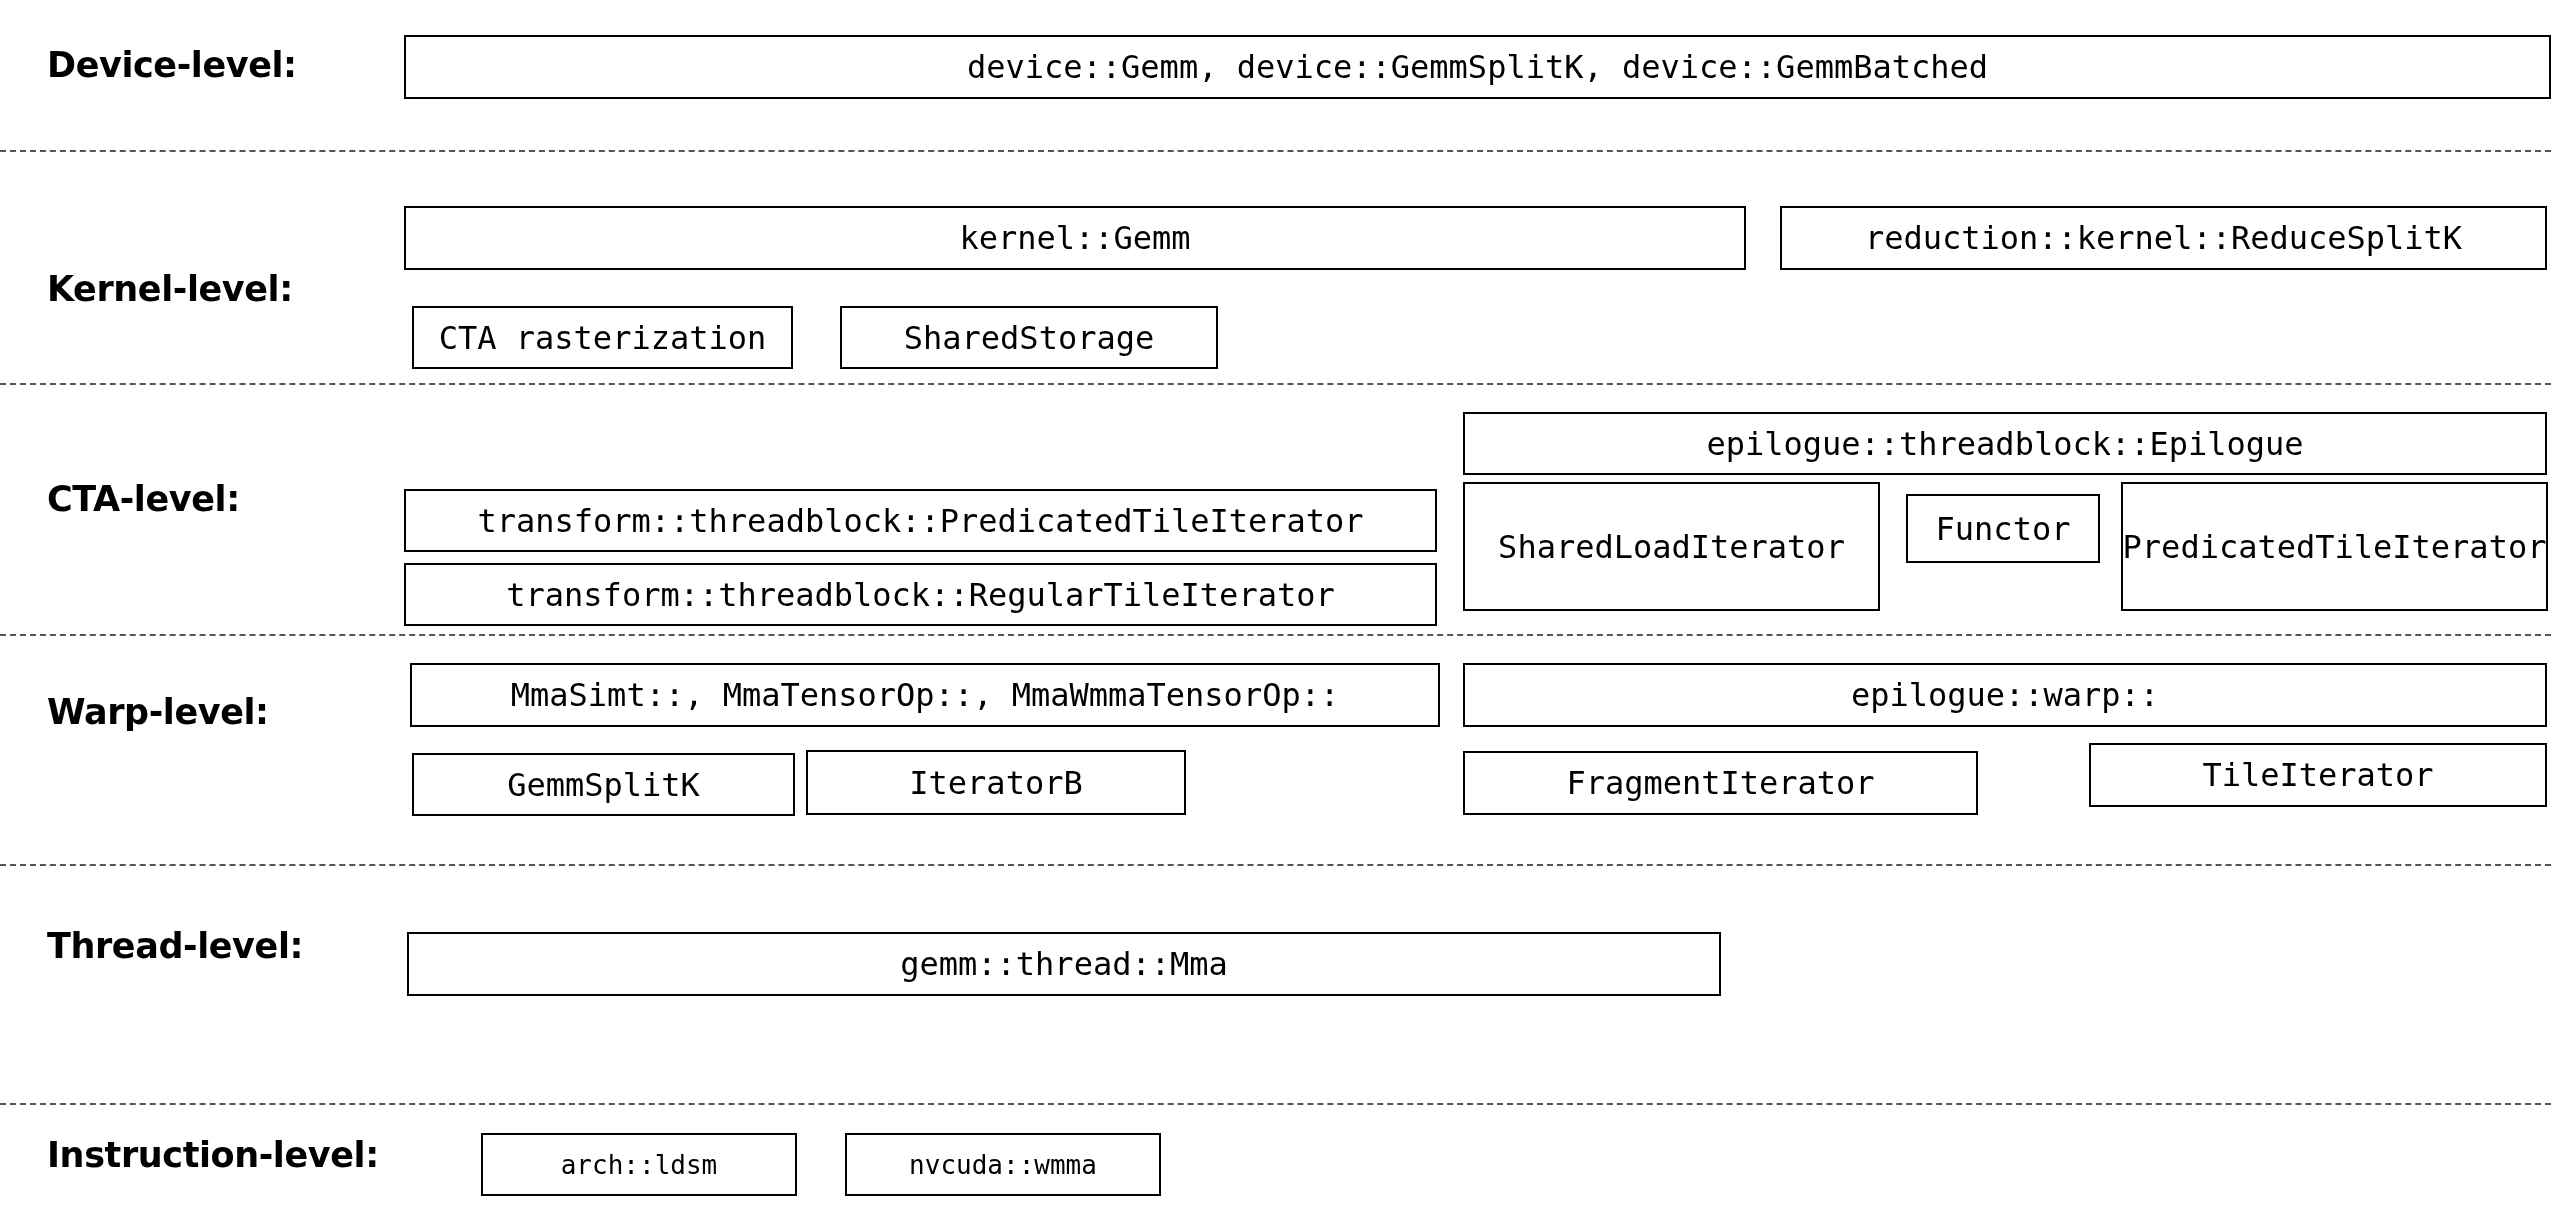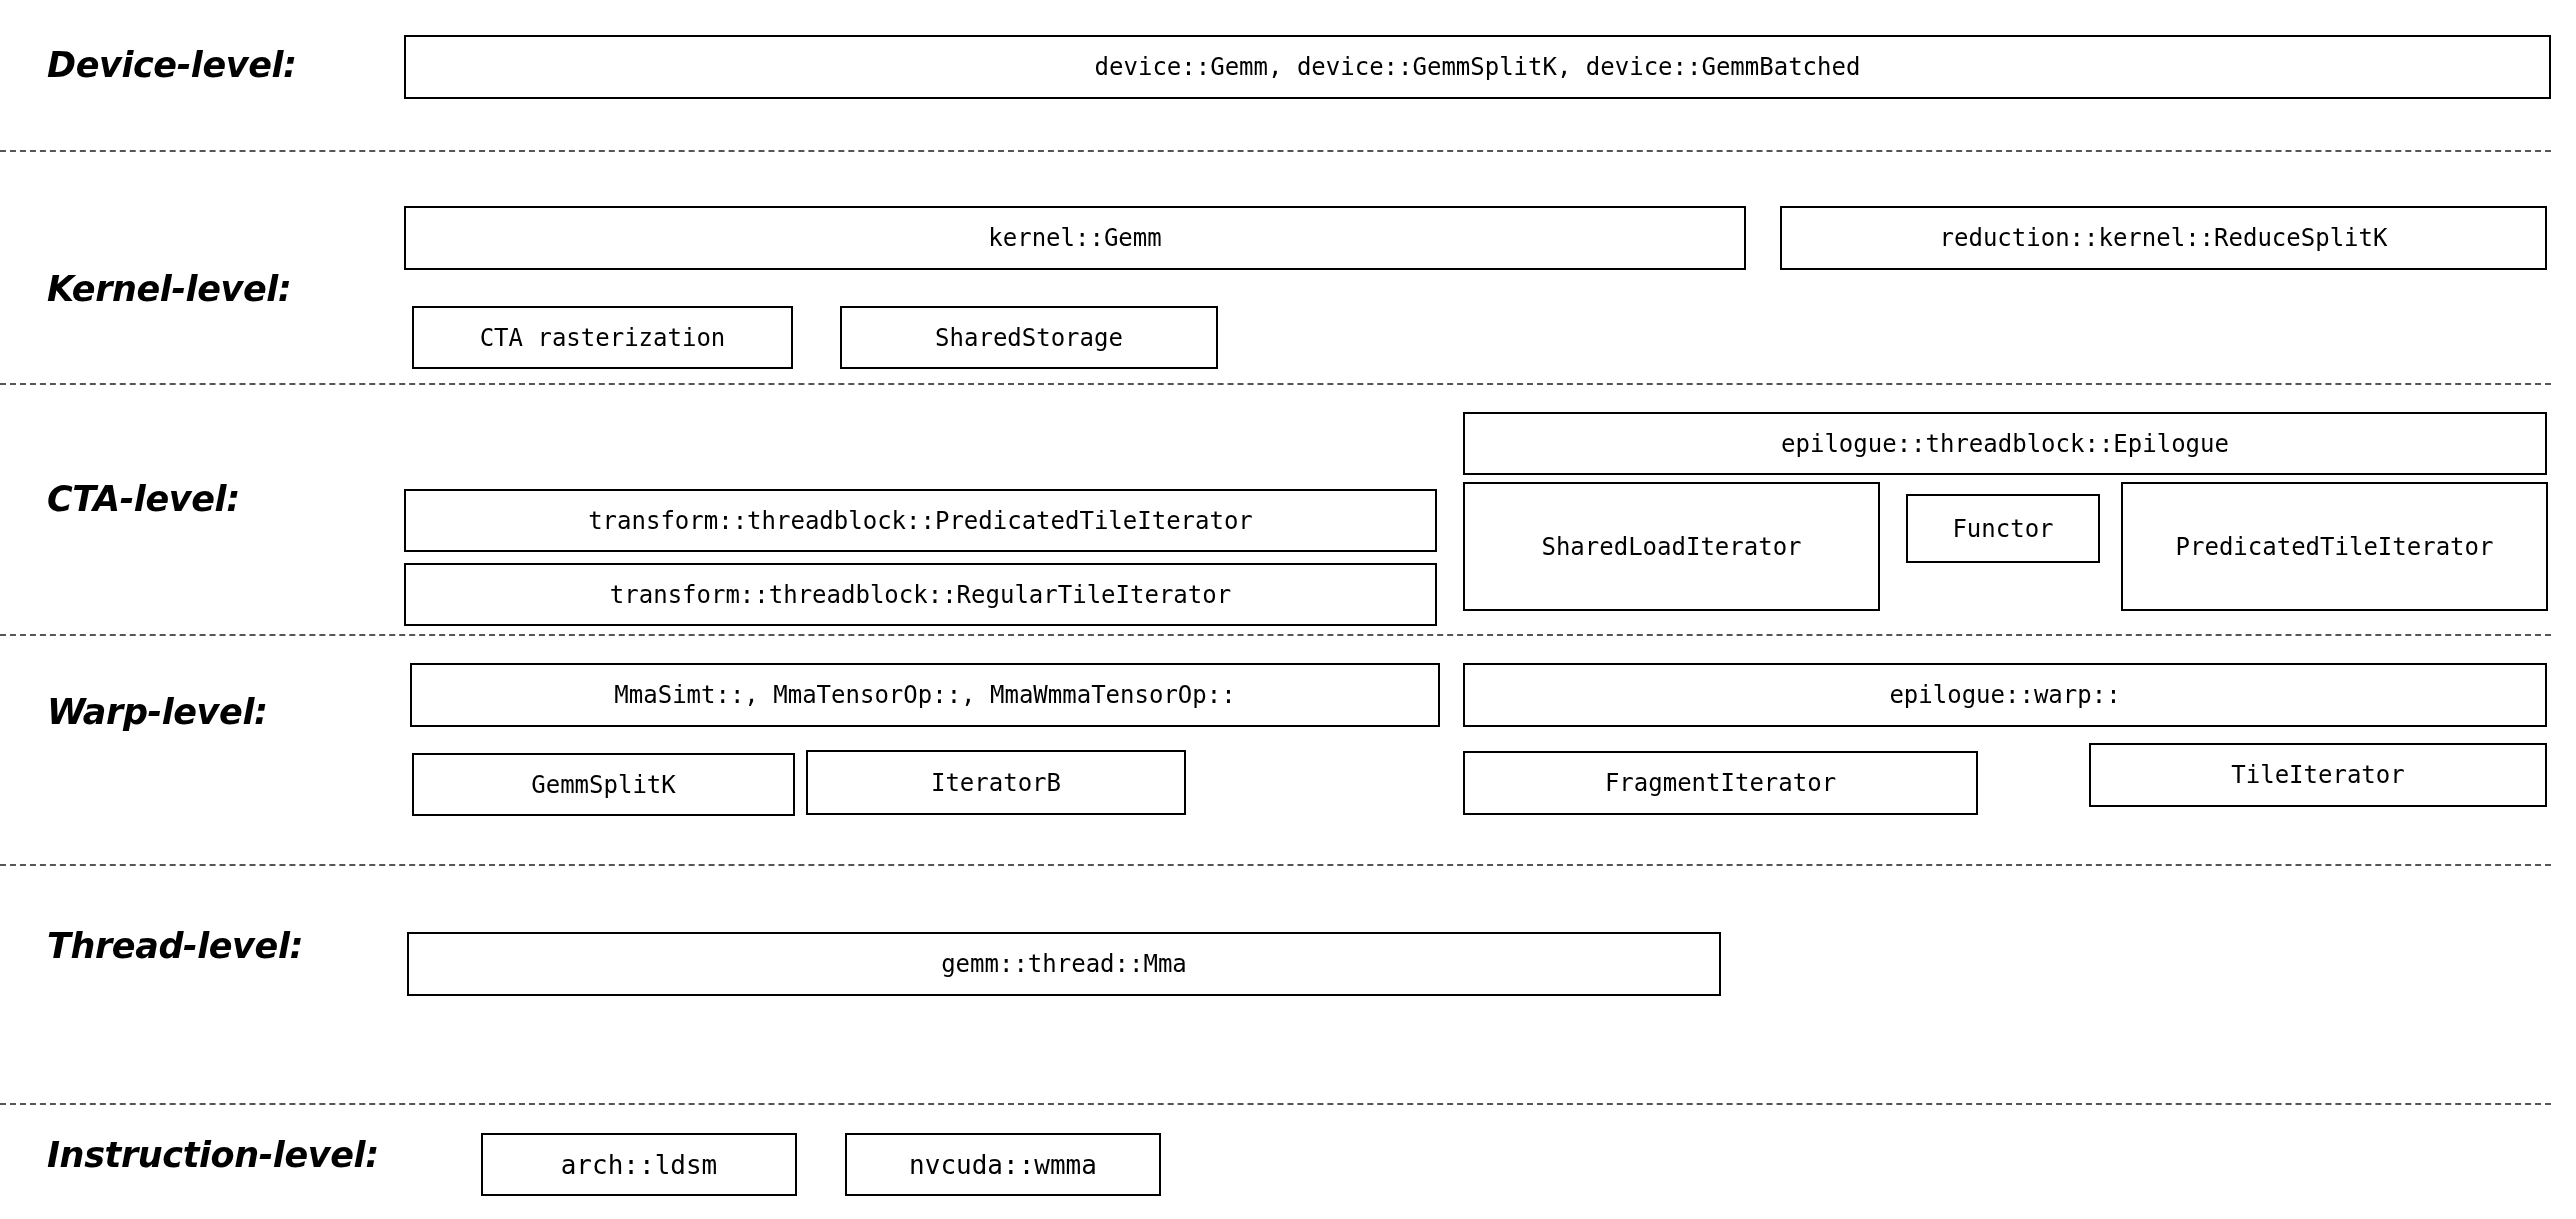--- a/index.html
+++ b/index.html
@@ -18,35 +18,34 @@
   }
   .level-label {
     position: absolute;
     font-family: "DejaVu Sans", sans-serif;
     font-weight: bold;
     font-size: 35px;
     color: #000000;
     letter-spacing: -0.4px;
     white-space: nowrap;
     line-height: 1;
-    font-style: italic;
   }
   .box {
     position: absolute;
     box-sizing: border-box;
     border: 2.3px solid #000000;
     background: #ffffff;
     display: flex;
     align-items: center;
     justify-content: center;
     overflow: hidden;
   }
   .box .box-text {
     font-family: "DejaVu Sans Mono", monospace;
-    font-size: 24px;
+    font-size: 32px;
     color: #000000;
     white-space: nowrap;
     line-height: 1;
     text-align: center;
   }
   .box .box-text.sm {
     font-size: 26px;
   }
   .divider {
     position: absolute;

